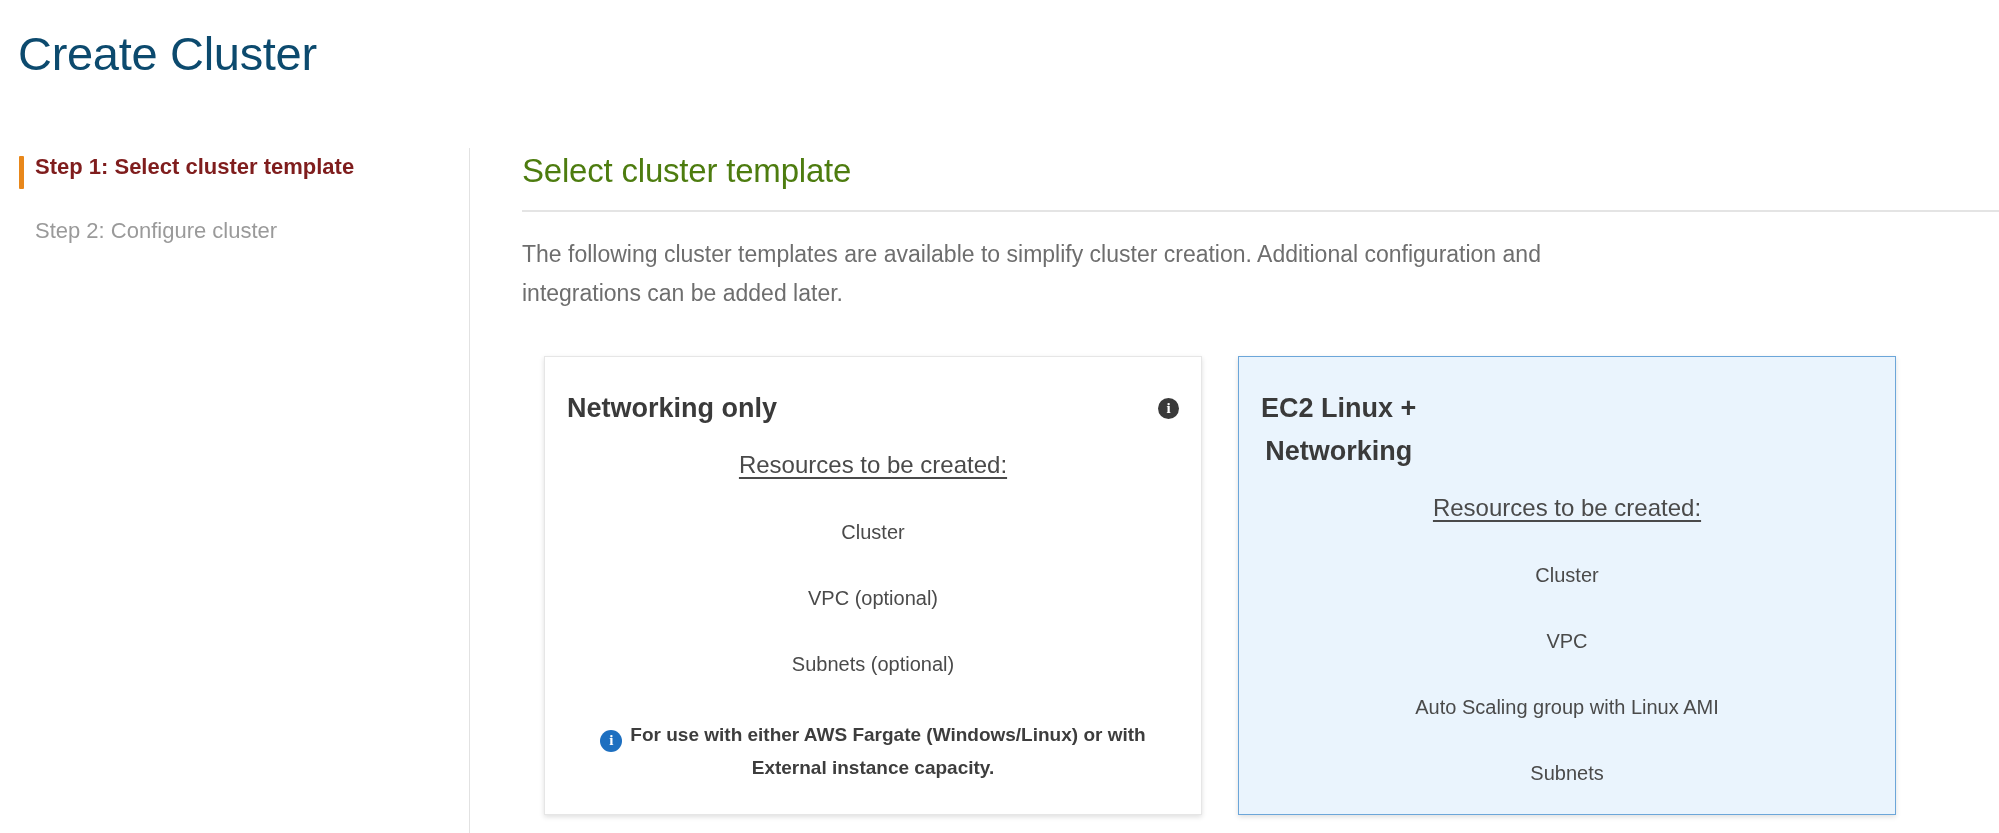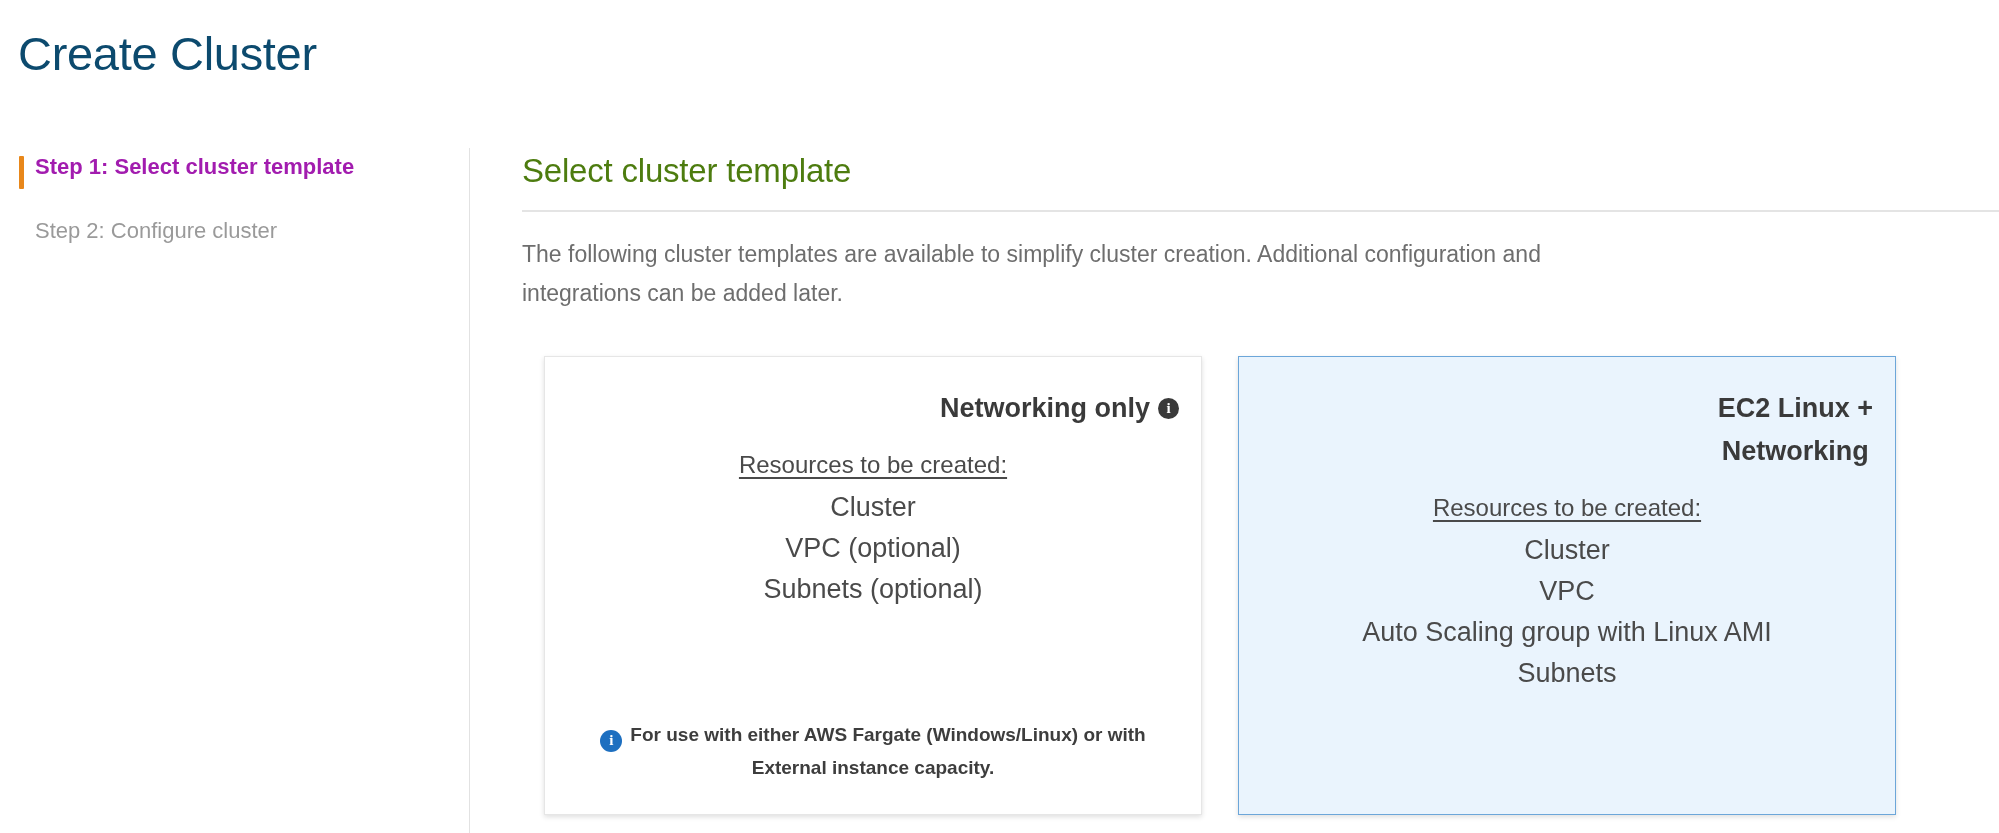--- a/index.html
+++ b/index.html
@@ -62,21 +62,21 @@
   }
 
   .step-label {
     font-size: 22px;
     line-height: 30px;
     display: inline-block;
   }
 
   .step-label.active {
     font-weight: bold;
-    color: #a21caf;
+    color: #7f1d1d;
   }
 
   .step-label.inactive {
     font-weight: 400;
     color: #9a9a9a;
     text-align: right;
   }
 
   
   .main {
@@ -139,22 +139,22 @@
     box-shadow: 0 2px 5px rgba(0,0,0,0.13);
   }
 
   .card-title {
     font-size: 27px;
     font-weight: bold;
     color: #3a3a3a;
     line-height: 43px;
     display: flex;
     align-items: center;
-    justify-content: flex-end;
-    gap: 8px;
+    justify-content: space-between;
+    gap: 20px;
     flex-wrap: wrap;
   }
 
   .card-title .title-text { white-space: pre-line; }
 
   
   .info-dark {
     display: inline-flex;
     align-items: center;
     justify-content: center;
@@ -174,22 +174,22 @@
   .resources-label {
     margin-top: 18px;
     font-size: 24px;
     color: #4a4a4a;
     text-decoration: underline;
     text-underline-offset: 4px;
     line-height: 34px;
   }
 
   .resource-item {
-    margin-top: 9px;
-    font-size: 27px;
+    margin-top: 34px;
+    font-size: 20px;
     color: #4a4a4a;
     line-height: 32px;
   }
 
   
   .card-note {
     position: absolute;
     left: 22px;
     right: 22px;
     bottom: 30px;

